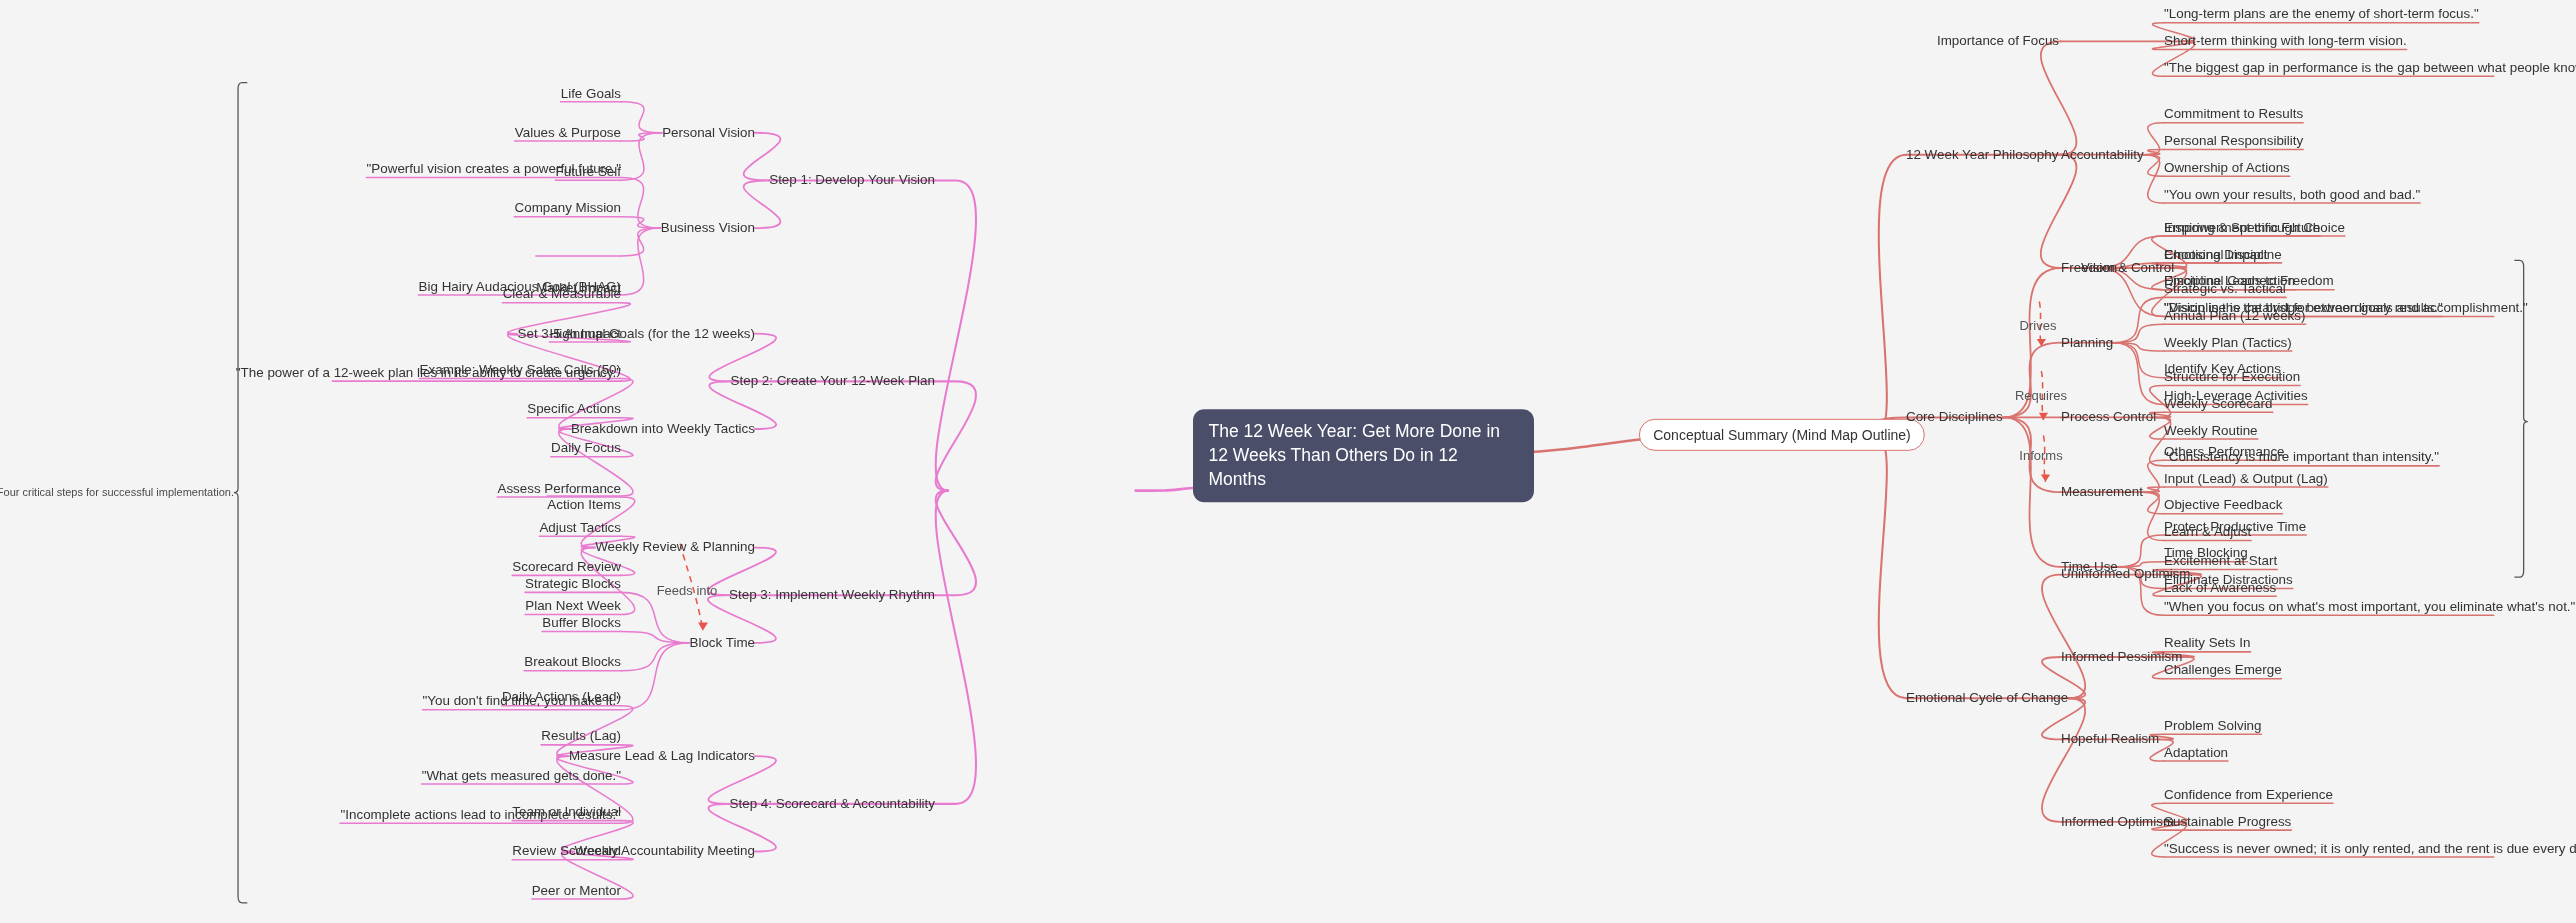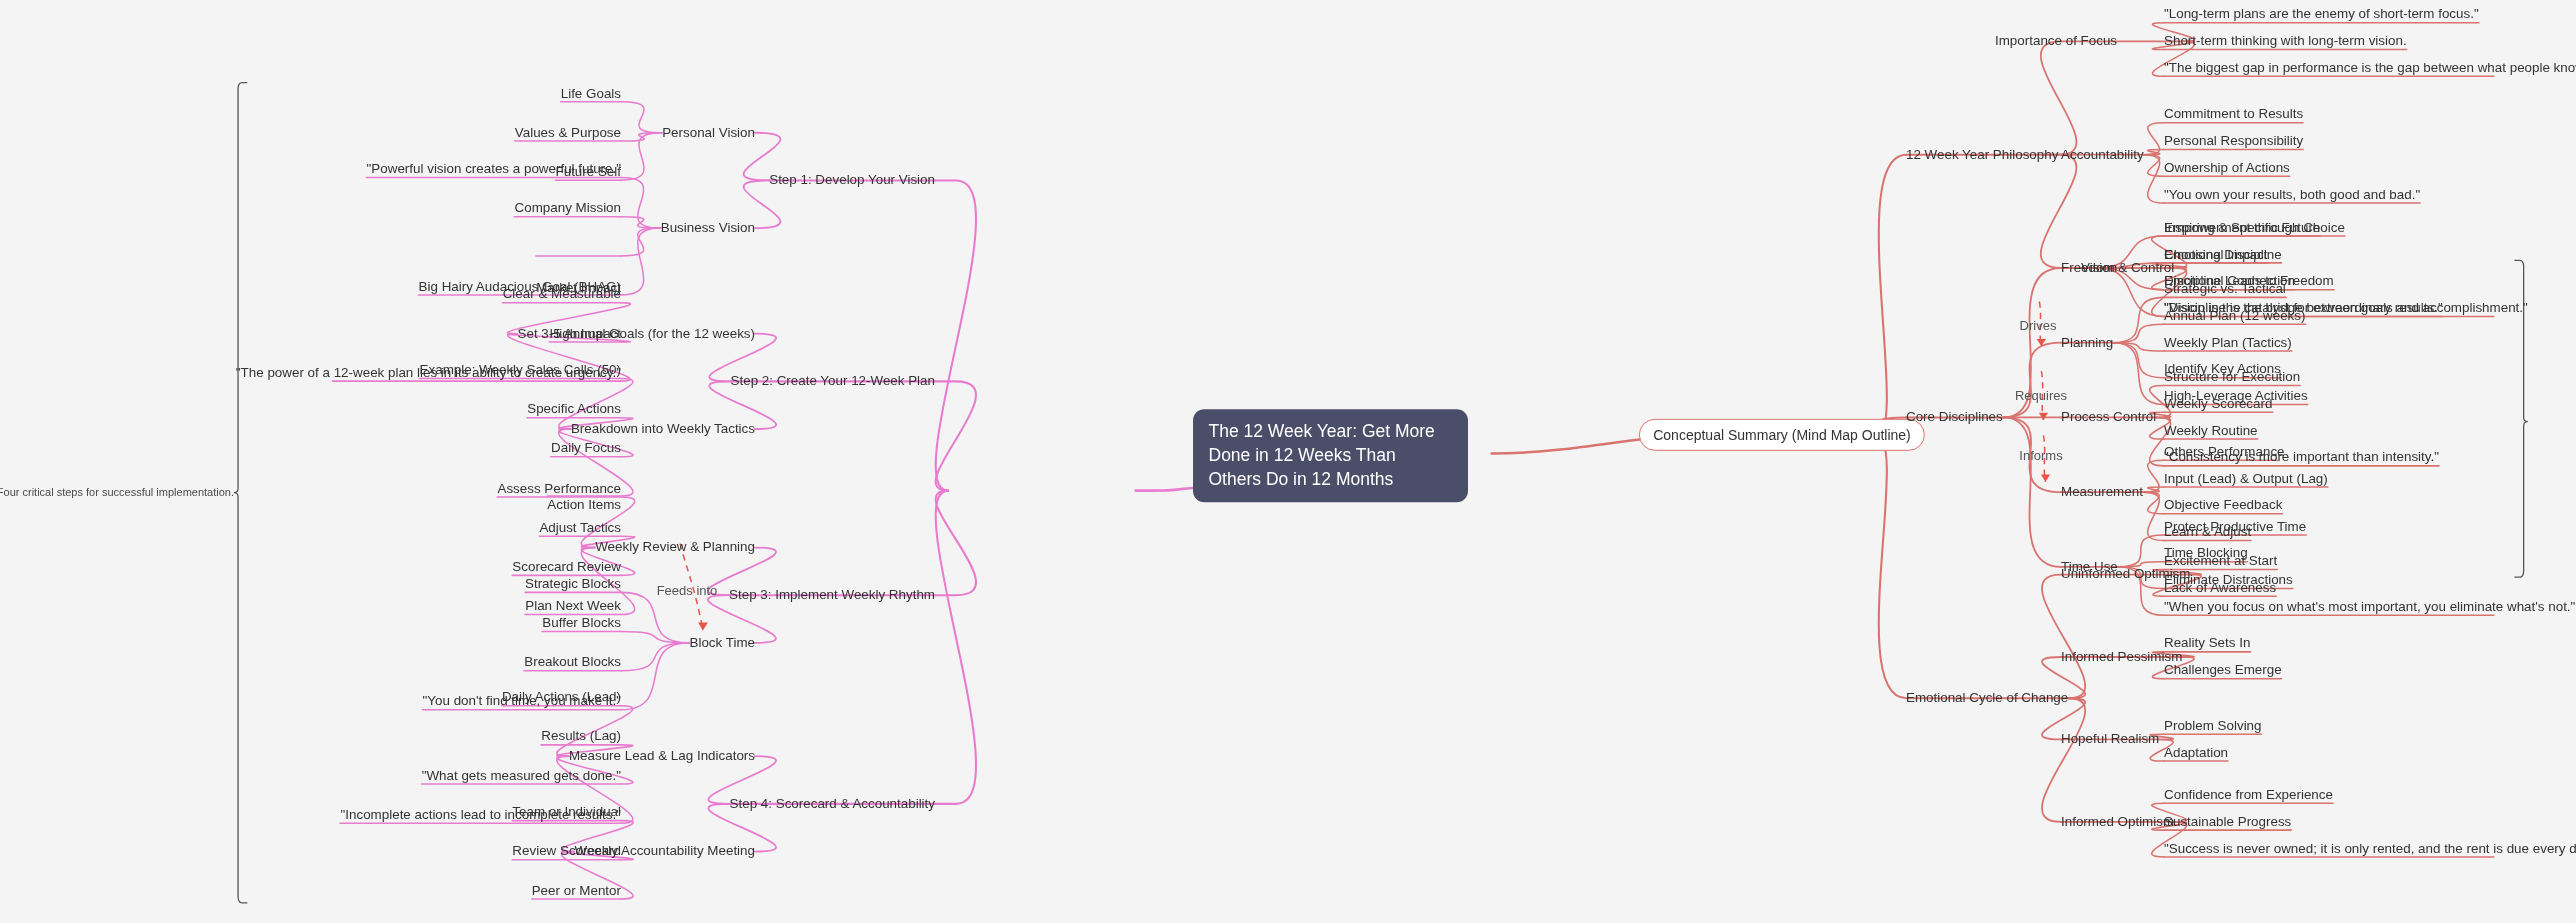--- a/index.html
+++ b/index.html
@@ -3,21 +3,21 @@
 <meta charset="utf-8">
 <style>
   html,body{margin:0;padding:0;background:#f4f4f4;}
   body{font-family:"Liberation Sans",sans-serif;}
   #stage{position:relative;width:2840px;height:924px;background:#f4f4f4;overflow:hidden;}
   #links{position:absolute;left:0;top:0;width:2840px;height:924px;pointer-events:none;}
   .node{position:absolute;white-space:pre;color:#333333;font-size:13.4px;line-height:1.25;}
   .node.right{transform:translateY(-50%);}
   .node.left{transform:translate(-100%,-50%);}
   .root{position:absolute;background:#4a4e69;color:#ffffff;border-radius:11.3px;
-        padding:11.3px 15.5px;font-size:17.5px;line-height:1.35;width:275px;
+        padding:11.3px 15.5px;font-size:17.5px;line-height:1.35;width:341px;
         transform:translateY(-50%);box-sizing:border-box;}
   .pill{position:absolute;background:#ffffff;border-radius:17.5px;padding:7.2px 13.4px;
         font-size:14px;color:#333;transform:translate(-50%,-50%);white-space:nowrap;}
   .pill.pink{border:1.5px solid #e87bd0;}
   .pill.red{border:1.5px solid #d9736f;}
   .anno{position:absolute;font-size:11px;color:#4a4a4a;white-space:nowrap;}
   .anno.l{transform:translate(-100%,-50%);}
   .edgelabel{position:absolute;font-size:13px;color:#555;transform:translate(-50%,-50%);white-space:nowrap;}
 </style>
 </head>
@@ -272,21 +272,21 @@
       <div class="node left" style="left: 755px; top: 756px;">Measure Lead &amp; Lag Indicators</div>
       <div class="node left" style="left: 621px; top: 697px;">Daily Actions (Lead)</div>
       <div class="node left" style="left: 621px; top: 736px;">Results (Lag)</div>
       <div class="node left" style="left: 621px; top: 776px;">"What gets measured gets done."</div>
       <div class="node left" style="left: 621px; top: 815px;">"Incomplete actions lead to incomplete results."</div>
       <div class="node left" style="left: 755px; top: 851px;">Weekly Accountability Meeting</div>
       <div class="node left" style="left: 621px; top: 812px;">Team or Individual</div>
       <div class="node left" style="left: 621px; top: 851px;">Review Scorecard</div>
       <div class="node left" style="left: 621px; top: 891px;">Peer or Mentor</div>
       <div class="node right" style="left: 1906px; top: 155px;">12 Week Year Philosophy</div>
-      <div class="node right" style="left: 1995px; top: 41px;">Importance of Focus</div>
+      <div class="node right" style="left: 1937px; top: 41px;">Importance of Focus</div>
       <div class="node right" style="left: 2164px; top: 14.4px;">"Long-term plans are the enemy of short-term focus."</div>
       <div class="node right" style="left: 2164px; top: 41px;">Short-term thinking with long-term vision.</div>
       <div class="node right" style="left: 2164px; top: 68px;">"The biggest gap in performance is the gap between what people know and what they do."</div>
       <div class="node right" style="left: 2061px; top: 155px;">Accountability</div>
       <div class="node right" style="left: 2164px; top: 114px;">Commitment to Results</div>
       <div class="node right" style="left: 2164px; top: 141px;">Personal Responsibility</div>
       <div class="node right" style="left: 2164px; top: 168px;">Ownership of Actions</div>
       <div class="node right" style="left: 2164px; top: 195px;">"You own your results, both good and bad."</div>
       <div class="node right" style="left: 2061px; top: 268px;">Freedom &amp; Control</div>
       <div class="node right" style="left: 2164px; top: 228px;">Empowerment through Choice</div>

